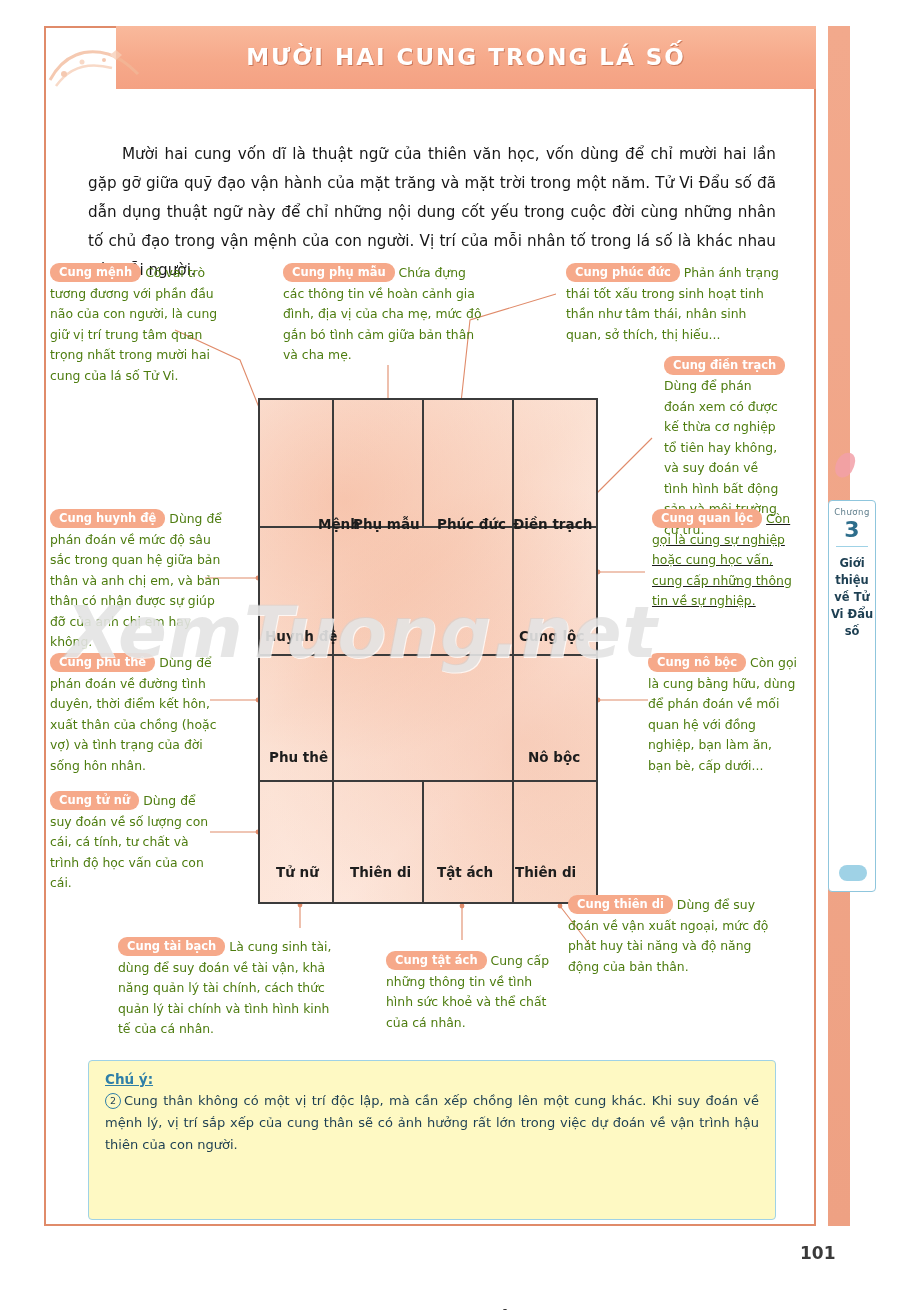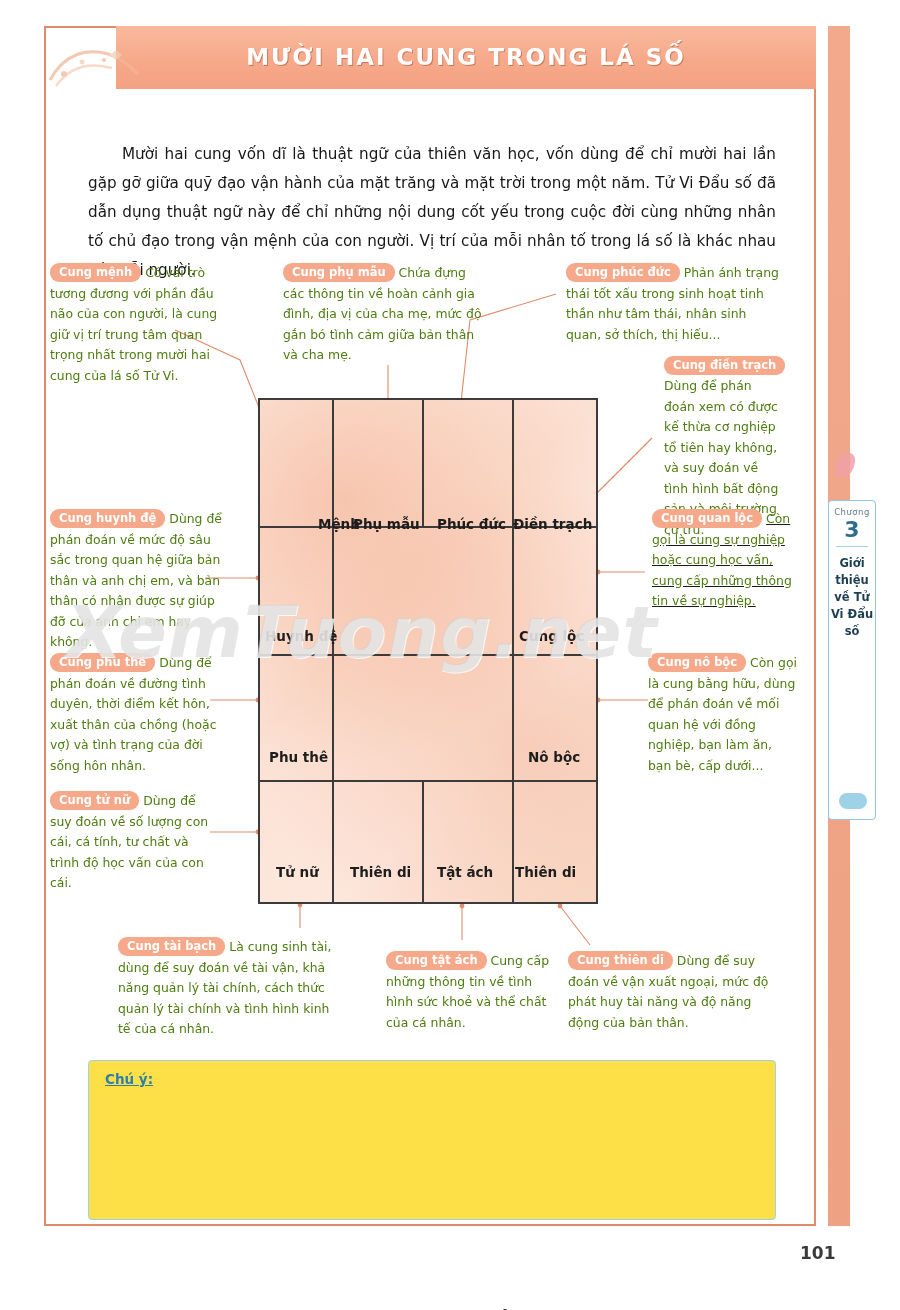--- a/index.html
+++ b/index.html
@@ -137,21 +137,21 @@
   .note {
     position: absolute;
     left: 88px;
     top: 1060px;
     width: 688px;
     height: 160px;
     border: 1.6px solid #9fd2e6;
     border-radius: 4px;
     box-sizing: border-box;
     padding: 10px 16px;
-    background: #fde047;
+    background: #fef9c3;
   }
   .note-title {
     color: #2f7fa8;
     font-weight: bold;
     font-size: 13.5px;
     text-decoration: underline;
     margin-bottom: 3px;
   }
   .note-item {
     font-size: 13px;
@@ -178,21 +178,21 @@
     top: 26px;
     width: 22px;
     height: 1200px;
     background: linear-gradient(180deg, #f2a98c 0%, #eea183 100%);
   }
   .side-tab {
     position: absolute;
     left: 828px;
     top: 500px;
     width: 48px;
-    height: 320px;
+    height: 392px;
     background: #ffffff;
     border: 1.5px solid #8fc6dd;
     border-radius: 4px;
     box-sizing: border-box;
     text-align: center;
     padding-top: 6px;
   }
   .side-chuong { font-size: 8.5px; color: #5f7e8c; letter-spacing: .5px; }
   .side-num {
     font-size: 22px; font-weight: bold; color: #2e6e8c;
@@ -379,28 +379,31 @@
 </div>
 
 <div class="callout" style="left:118px; top:936px; width:220px;">
   <span class="tag">Cung tài bạch</span><span class="ctext">Là cung sinh tài, dùng để suy đoán về tài vận, khả năng quản lý tài chính, cách thức quản lý tài chính và tình hình kinh tế của cá nhân.</span>
 </div>
 
 <div class="callout" style="left:386px; top:950px; width:170px;">
   <span class="tag">Cung tật ách</span><span class="ctext">Cung cấp những thông tin về tình hình sức khoẻ và thể chất của cá nhân.</span>
 </div>
 
-<div class="callout" style="left:568px; top:950px; width:218px;">
+<div class="callout" style="left:568px; top:894px; width:218px;">
   <span class="tag">Cung thiên di</span><span class="ctext">Dùng để suy đoán về vận xuất ngoại, mức độ phát huy tài năng và độ năng động của bản thân.</span>
 </div>
 
 <div class="watermark">XemTuong.net</div>
 
 <div class="note">
   <div class="note-title">Chú ý:</div>
+  <div class="note-item">
+    <span class="circled">2</span><span>Cung thân không có một vị trí độc lập, mà cần xếp chồng lên một cung khác. Khi suy đoán về mệnh lý, vị trí sắp xếp của cung thân sẽ có ảnh hưởng rất lớn trong việc dự đoán về vận trình hậu thiên của con người.</span>
+  </div>
 </div>
 
 <div class="side-bar"></div>
 <div class="side-flower"></div>
 <div class="side-tab">
   <div class="side-chuong">Chương</div>
   <div class="side-num">3</div>
   <div class="side-text">Giới thiệu về Tử Vi Đẩu số</div>
   <div class="side-orn"></div>
 </div>

